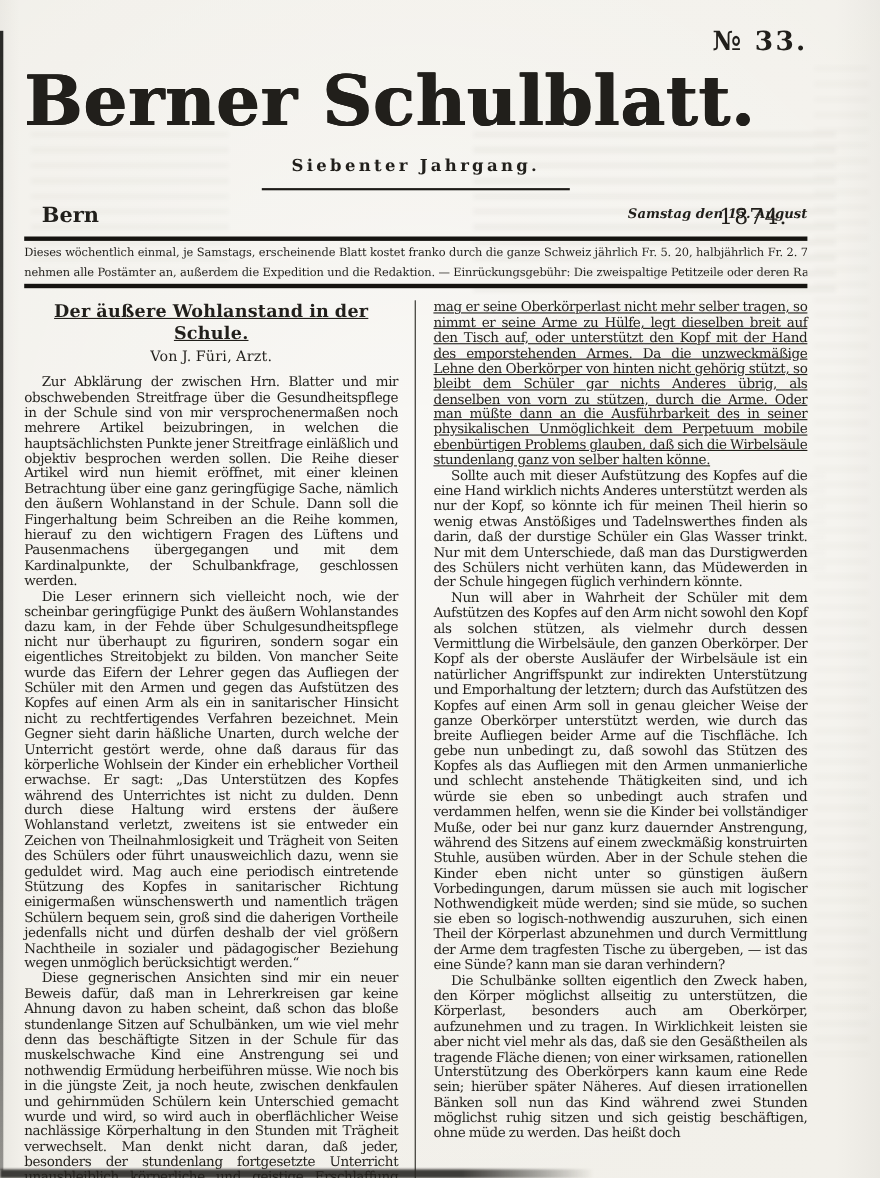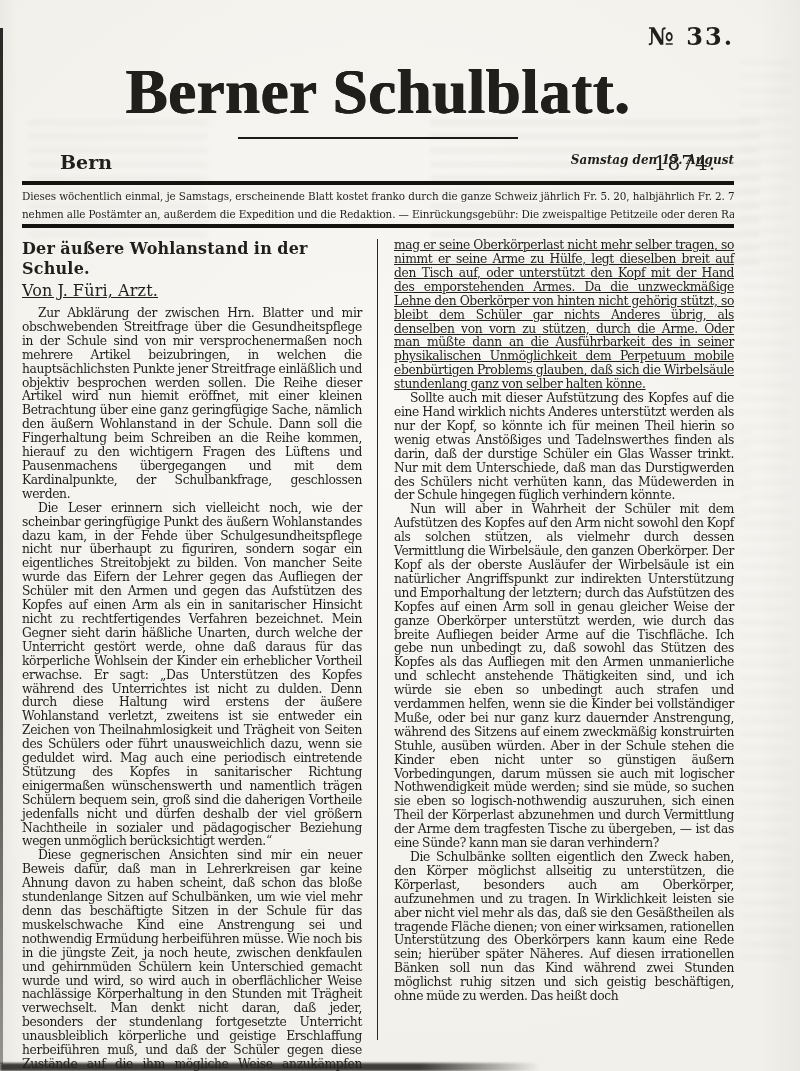--- a/index.html
+++ b/index.html
@@ -52,28 +52,27 @@
   .issue-number {
     margin-top: 22px;
     text-align: right;
     font-size: 24px;
     font-weight: bold;
     letter-spacing: 2px;
   }
 
   .masthead {
     margin-top: 8px;
-    text-align: center;
+    text-align: left;
     font-size: 63px;
     font-weight: bold;
     letter-spacing: 0.5px;
     line-height: 1.05;
     text-shadow: 0.6px 0 0 #211f1b, -0.3px 0 0 #211f1b;
     white-space: nowrap;
-    font-family: Liberation Serif, serif;
   }
 
   .edition {
     margin-top: 16px;
     text-align: center;
     font-size: 15px;
     font-weight: bold;
     letter-spacing: 3px;
   }
 
@@ -83,21 +82,21 @@
     height: 2px;
     background: #1d1b18;
   }
 
   .dateline {
     margin-top: 12px;
     position: relative;
     height: 24px;
   }
   .dateline .place {
-    position: absolute; left: 38px; top: 0;
+    position: absolute; left: 16px; top: 0;
     font-size: 19px; font-weight: bold;
   }
   .dateline .date {
     position: absolute; left: 0; right: 0; top: 2px;
     text-align: right;
     font-size: 12px; font-weight: bold; font-style: italic;
   }
   .dateline .year {
     position: absolute; right: 18px; top: 0;
     font-size: 20px; font-weight: normal; letter-spacing: 1px;
@@ -136,33 +135,34 @@
   }
   .col.left { margin-right: 15px; }
   .col.right { margin-left: 16px; }
   .divider {
     width: 1px;
     background: #2a2824;
     margin-bottom: 46px;
   }
 
   .article-title {
-    text-align: left;
+    text-align: center;
     font-size: 16px;
     font-weight: bold;
     letter-spacing: 0.2px;
     line-height: 20px;
     text-indent: 0;
+    text-decoration: underline;
   }
   .article-byline {
-    font-size: 16px;
+    text-align: center;
+    font-size: 13px;
     margin: 5px 0 9px 0;
     text-indent: 0;
     letter-spacing: 0.2px;
-    text-decoration: underline;
   }
   .para {
     margin: 0;
     text-indent: 16px;
   }
   .para.cont { text-indent: 0; text-decoration: underline; }
 </style>
 </head>
 <body>
 
@@ -170,20 +170,21 @@
 <div class="bottom-smudge"></div>
 <div class="ghost g1"></div>
 <div class="ghost g2"></div>
 <div class="ghost g3"></div>
 <div class="ghost g4"></div>
 
 <div class="sheet">
 
   <div class="issue-number">№ 33.</div>
   <div class="masthead">Berner Schulblatt.</div>
+  <div class="edition">Siebenter Jahrgang.</div>
   <div class="short-rule"></div>
 
   <div class="dateline">
     <span class="place">Bern</span>
     <span class="date">Samstag den 15. August</span>
     <span class="year">1874.</span>
   </div>
 
   <div class="thick-rule"></div>
   <div class="notice">Dieses wöchentlich einmal, je Samstags, erscheinende Blatt kostet franko durch die ganze Schweiz jährlich Fr. 5. 20, halbjährlich Fr. 2. 70. — Bestellungen</div>

